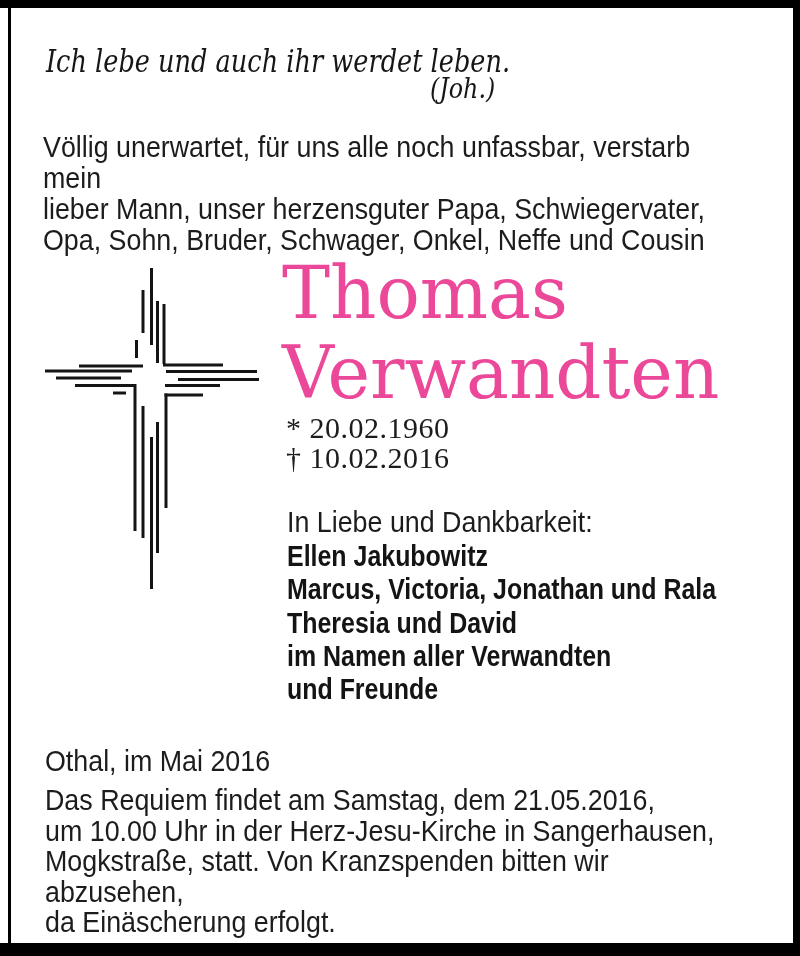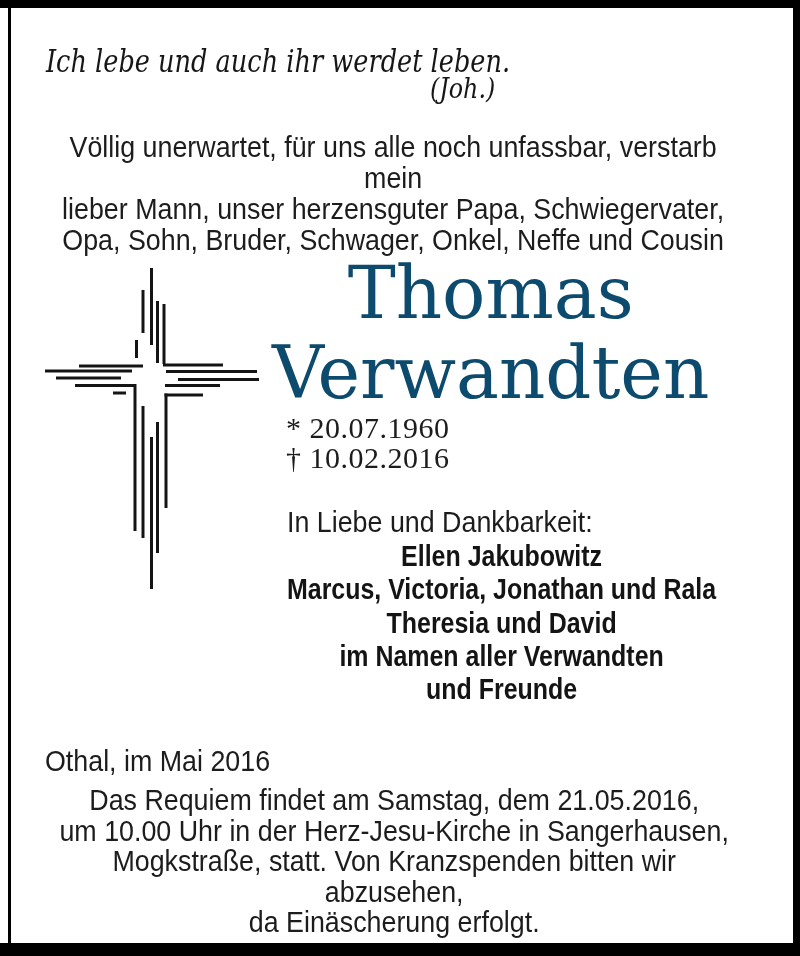--- a/index.html
+++ b/index.html
@@ -7,21 +7,20 @@
     padding: 0;
     background: #ffffff;
   }
   .page {
     position: relative;
     width: 800px;
     height: 956px;
     background: #ffffff;
     overflow: hidden;
     color: #1a1a1a;
-    text-align: center;
   }
   
   .frame-top    { position:absolute; left:0;   top:0;     width:800px; height:8px;  background:#000; }
   .frame-bottom { position:absolute; left:0;   top:943px; width:800px; height:13px; background:#000; }
   .frame-right  { position:absolute; left:793px;top:0;    width:7px;   height:956px;background:#000; }
   .frame-left   { position:absolute; left:8px; top:8px;   width:3px;   height:935px;background:#000; }
 
   
   .abs { position:absolute; white-space: pre-line; transform-origin: 0 0; }
 
@@ -39,24 +38,24 @@
     white-space: nowrap;
     color:#161616;
   }
   .intro {
     left:43px; top:132px;
     font: 29px/31px "Liberation Sans", sans-serif;
     transform: scaleX(0.925);
     color:#1c1c1c;
   }
   .name {
-    left:272px; top:253px;
+    left:282px; top:253px;
     font: 72px/80px "DejaVu Serif", serif;
     white-space: nowrap;
-    color:#0c4a6e;
+    color:#ec4899;
   }
   .dates {
     left:286px; top:413px;
     font: 30px/30px "Liberation Serif", serif;
     letter-spacing: 0.5px;
     white-space: nowrap;
     color:#1c1c1c;
   }
   .mourners-heading {
     left:287px; top:507px;
@@ -137,21 +136,21 @@
   <div class="abs intro">Völlig unerwartet, für uns alle noch unfassbar, verstarb mein
 lieber Mann, unser herzensguter Papa, Schwiegervater,
 Opa, Sohn, Bruder, Schwager, Onkel, Neffe und Cousin</div>
 
   <div class="abs name">
     <div>Thomas</div>
     <div>Verwandten</div>
   </div>
 
   <div class="abs dates">
-    <div>* 20.07.1960</div>
+    <div>* 20.02.1960</div>
     <div>† 10.02.2016</div>
   </div>
 
   <div class="abs mourners-heading">In Liebe und Dankbarkeit:</div>
   <div class="abs mourners-names">Ellen Jakubowitz
 Marcus, Victoria, Jonathan und Rala
 Theresia und David
 im Namen aller Verwandten
 und Freunde</div>
 

